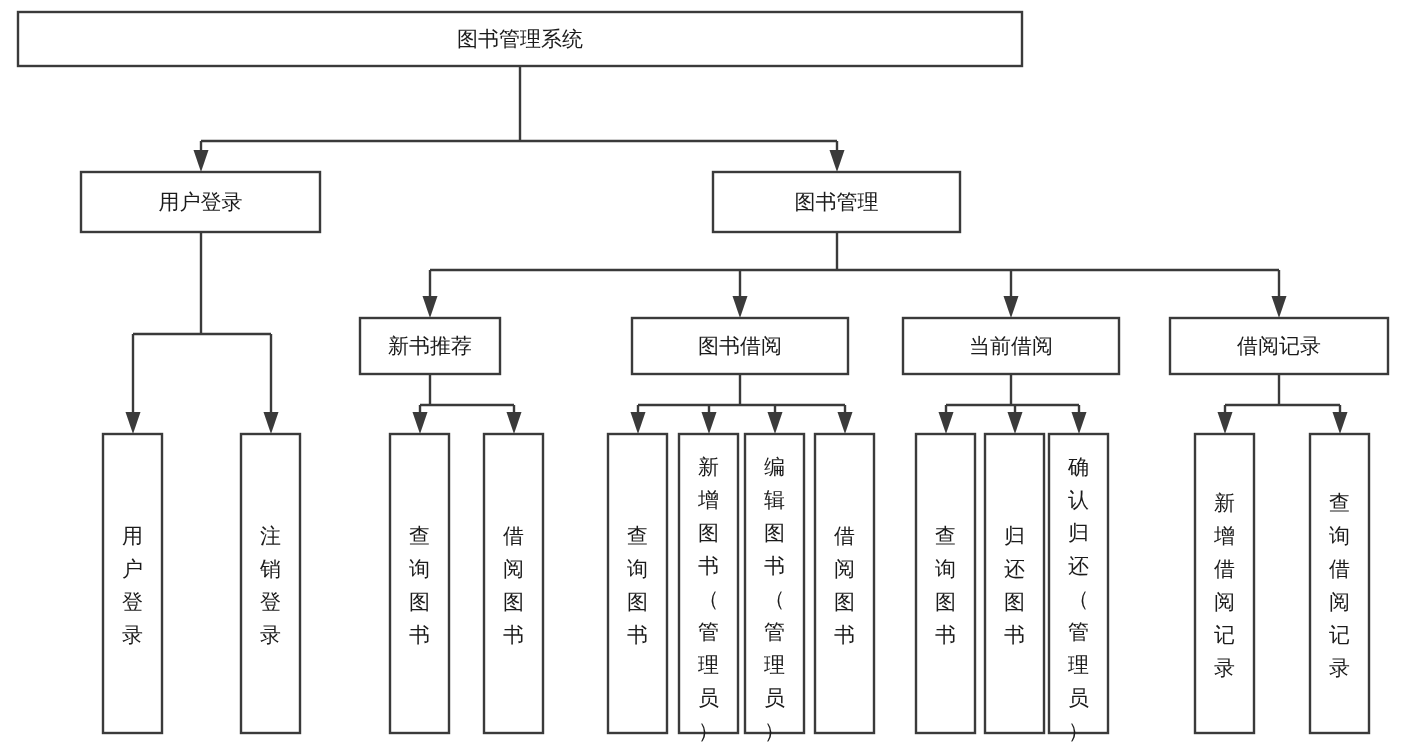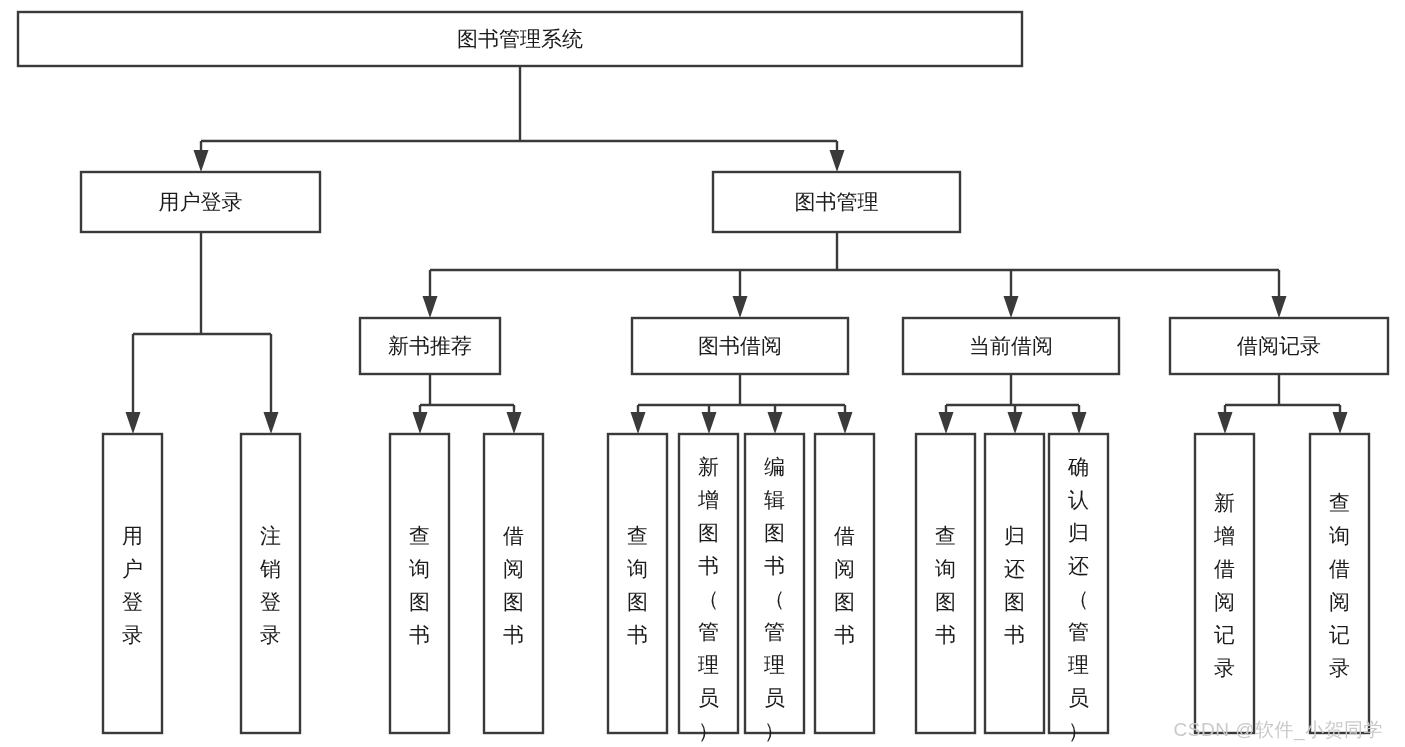--- a/index.html
+++ b/index.html
@@ -212,14 +212,13 @@
       </g>
       <g>
         <rect x="1195" y="434" width="59" height="299" class="node-box"></rect>
         <text x="1224.5" y="510.24" class="node-label-v"><tspan x="1224.5" dy="0">新</tspan><tspan x="1224.5" dy="33">增</tspan><tspan x="1224.5" dy="33">借</tspan><tspan x="1224.5" dy="33">阅</tspan><tspan x="1224.5" dy="33">记</tspan><tspan x="1224.5" dy="33">录</tspan></text>
       </g>
       <g>
         <rect x="1310" y="434" width="59" height="299" class="node-box"></rect>
         <text x="1339.5" y="510.24" class="node-label-v"><tspan x="1339.5" dy="0">查</tspan><tspan x="1339.5" dy="33">询</tspan><tspan x="1339.5" dy="33">借</tspan><tspan x="1339.5" dy="33">阅</tspan><tspan x="1339.5" dy="33">记</tspan><tspan x="1339.5" dy="33">录</tspan></text>
       </g>
     </svg>
-  <div class="watermark-text">CSDN @软件_小贺同学</div>
 </div>
 
 </body></html>

